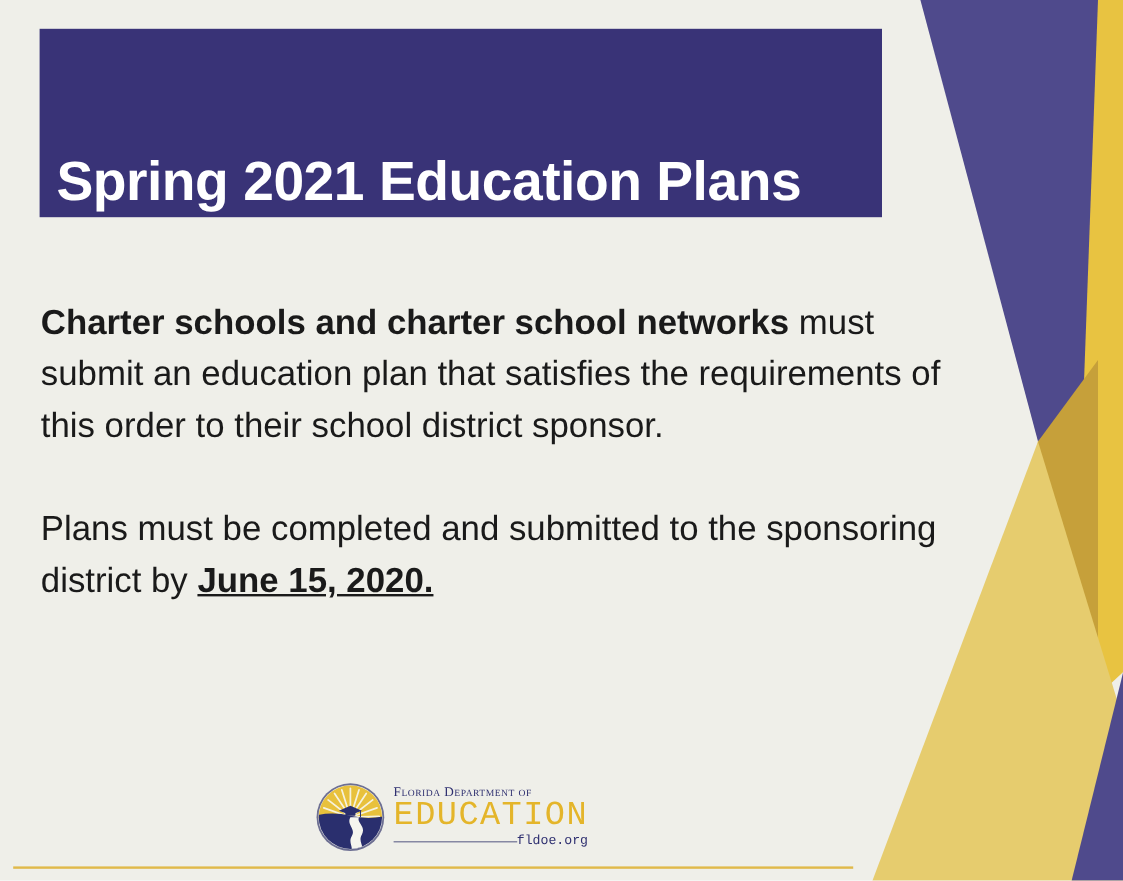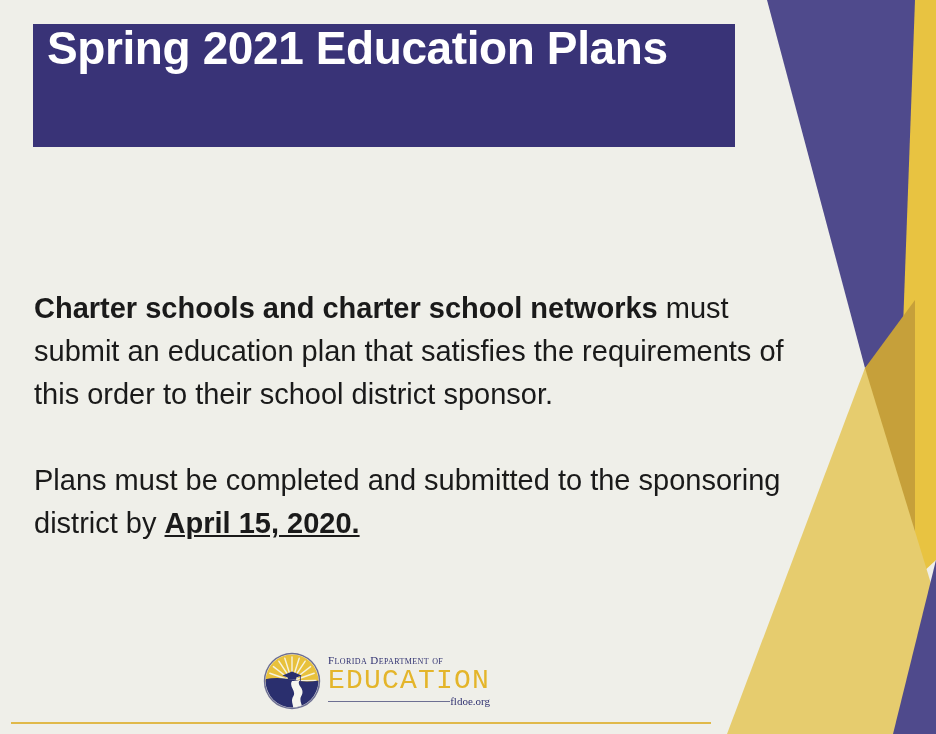--- a/index.html
+++ b/index.html
@@ -24,44 +24,43 @@
     height: 734px;
     pointer-events: none;
   }
 
   
   #title-box {
     position: absolute;
     left: 33px;
     top: 24px;
     width: 702px;
-    height: 123px;
+    height: 157px;
     background: #393377;
     display: flex;
-    align-items: flex-start;
+    align-items: flex-end;
     box-sizing: border-box;
     padding: 0 14px 6px 14px;
   }
   #title-text {
     color: #ffffff;
     font-family: "Liberation Sans", sans-serif;
     font-weight: bold;
     font-size: 46px;
     line-height: 1.05;
     letter-spacing: -0.4px;
     white-space: nowrap;
   }
 
   
   #body-block {
     position: absolute;
     left: 34px;
     top: 248px;
     width: 760px;
-    margin-top: 39px;
   }
   .para {
     color: #1a1a1a;
     font-family: "Liberation Sans", sans-serif;
     font-size: 29px;
     line-height: 43px;
     margin: 0;
   }
   .para + .para {
     margin-top: 43px;
@@ -111,21 +110,21 @@
     display: flex;
     align-items: center;
     margin-top: 1px;
   }
   #logo-rule {
     flex: 1 1 auto;
     height: 1px;
     background: #6d6f92;
   }
   #logo-url {
-    font-family: Liberation Serif, serif;
+    font-family: Liberation Mono, monospace;
     color: #2f3070;
     font-size: 11px;
     margin-left: 0;
     line-height: 1;
     white-space: nowrap;
   }
 
   
   #bottom-rule {
     position: absolute;
@@ -155,21 +154,21 @@
   </svg>
 
   <div id="title-box">
     <span id="title-text">Spring 2021 Education Plans</span>
   </div>
 
   <div id="body-block">
 
     <p class="para"><span class="b">Charter schools and charter school networks</span><span> must submit an education plan that satisfies the requirements of this order to their school district sponsor.</span></p>
 
-    <p class="para"><span>Plans must be completed and submitted to the sponsoring district by </span><span class="bu">April 15, 2020.</span></p>
+    <p class="para"><span>Plans must be completed and submitted to the sponsoring district by </span><span class="bu">June 15, 2020.</span></p>
   </div>
 
   <div id="logo">
 
     <svg id="logo-mark" viewBox="0 0 100 100">
       <defs>
         <clipPath id="seal-clip">
             <circle cx="50" cy="50" r="44"></circle>
           </clipPath>
       </defs>

